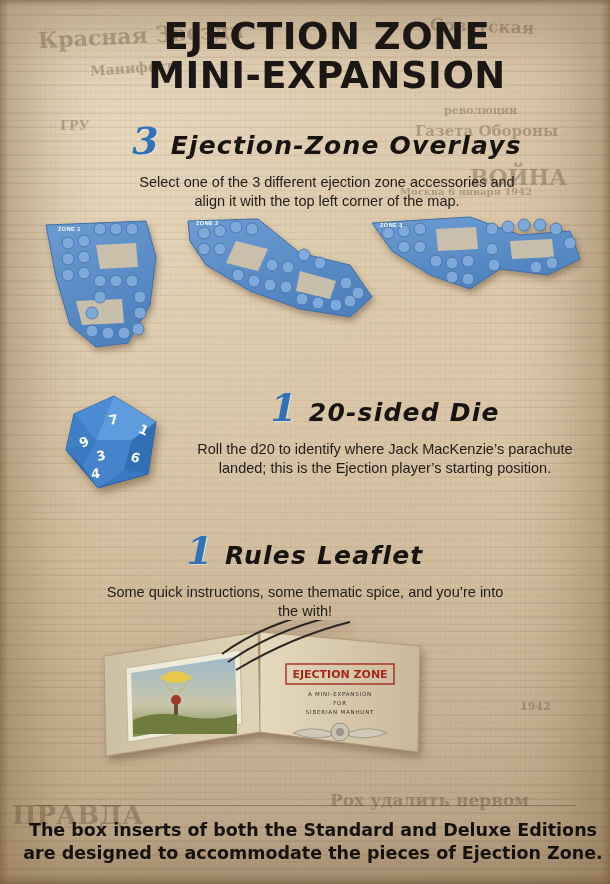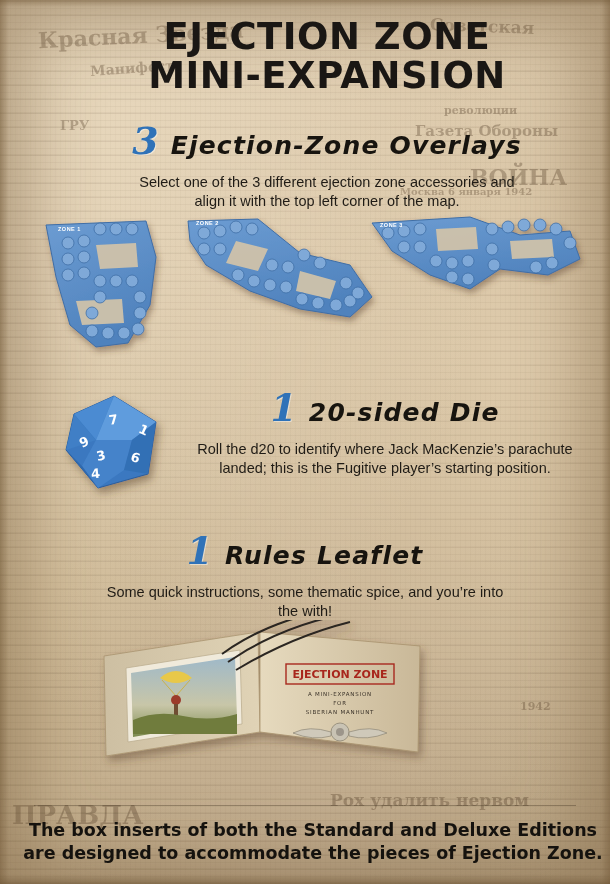--- a/index.html
+++ b/index.html
@@ -323,21 +323,21 @@
       </svg>
     </div>
 
     <div class="section" style="position:absolute; left:170px; top:385px; width:430px;">
       <div class="sec-head">
         <span class="sec-num">1</span>
         <span class="sec-title">20-sided Die</span>
       </div>
       <div class="sec-body" style="max-width:420px;">
         <span>Roll the d20 to identify where Jack MacKenzie’s parachute</span><br>
-        <span>landed; this is the Fugitive player’s starting position.</span>
+        <span>landed; this is the Ejection player’s starting position.</span>
       </div>
     </div>
 
     <div class="die-wrap">
       <svg width="130" height="120" viewBox="0 0 130 120" xmlns="http://www.w3.org/2000/svg">
         <defs>
           <filter id="dshadow" x="-30%" y="-30%" width="170%" height="170%">
             <feDropShadow dx="3" dy="5" stdDeviation="4" flood-color="#5a432a" flood-opacity="0.5"></feDropShadow>
           </filter>
         </defs>

